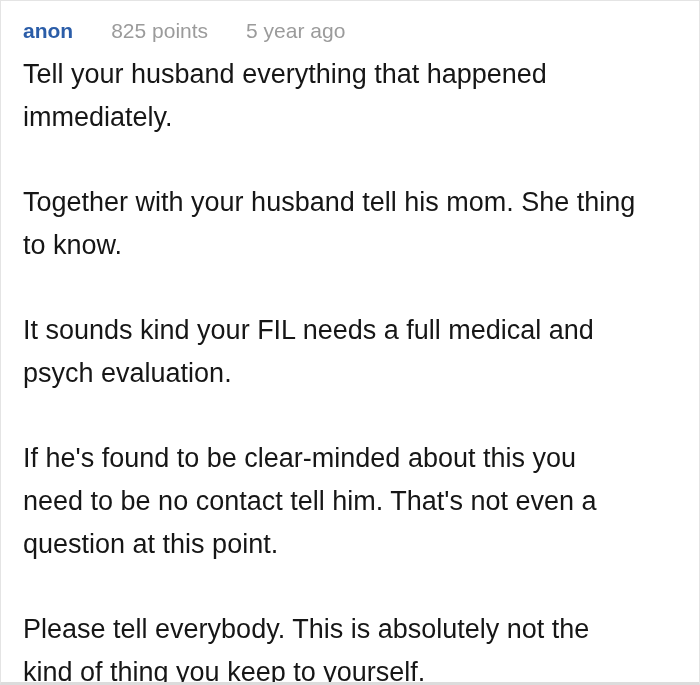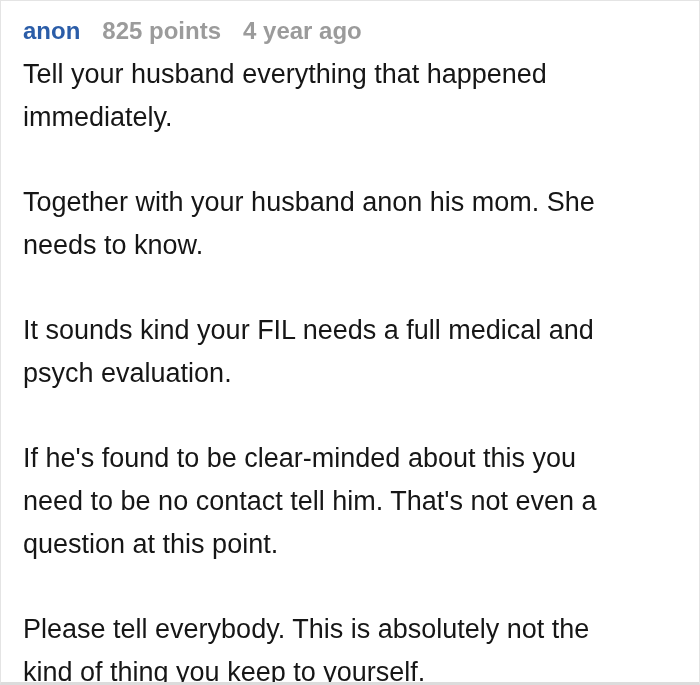--- a/index.html
+++ b/index.html
@@ -14,34 +14,34 @@
     height: 685px;
     background: #ffffff;
     border: 1px solid #e4e4e4;
     border-bottom: 3px solid #dcdcdc;
     padding: 14px 20px 0 22px;
     overflow: hidden;
   }
   .comment-header {
     display: flex;
     align-items: flex-end;
-    gap: 22px;
+    gap: 38px;
     margin: 4px 0 10px 0;
-    font-size: 24px;
+    font-size: 21px;
     line-height: 24px;
   }
   .comment-author {
     font-weight: bold;
     color: var(--username-color, #2b5da8);
     text-decoration: none;
     cursor: pointer;
   }
   .comment-meta {
     color: var(--meta-color, #9b9b9b);
-    font-weight: 700;
+    font-weight: 400;
   }
   .comment-body {
     color: var(--body-color, #161616);
     font-size: 27px;
     line-height: 43px;
     max-width: 632px;
   }
   .comment-body p {
     margin: 0 12px 42px 0;
   }
@@ -49,22 +49,22 @@
     margin-bottom: 0;
   }
 </style>
 </head>
 <body>
 
 <div class="comment-card">
   <div class="comment-header">
     <a class="comment-author">anon</a>
     <span class="comment-meta">825 points</span>
-    <span class="comment-meta">4 year ago</span>
+    <span class="comment-meta">5 year ago</span>
   </div>
   <div class="comment-body">
     <p>Tell your husband everything that happened immediately.</p>
-    <p>Together with your husband anon his mom. She needs to know.</p>
+    <p>Together with your husband tell his mom. She thing to know.</p>
     <p>It sounds kind your FIL needs a full medical and psych evaluation.</p>
     <p>If he's found to be clear-minded about this you need to be no contact tell him. That's not even a question at this point.</p>
     <p>Please tell everybody. This is absolutely not the kind of thing you keep to yourself.</p>
   </div>
 </div>
 
 </body></html>

